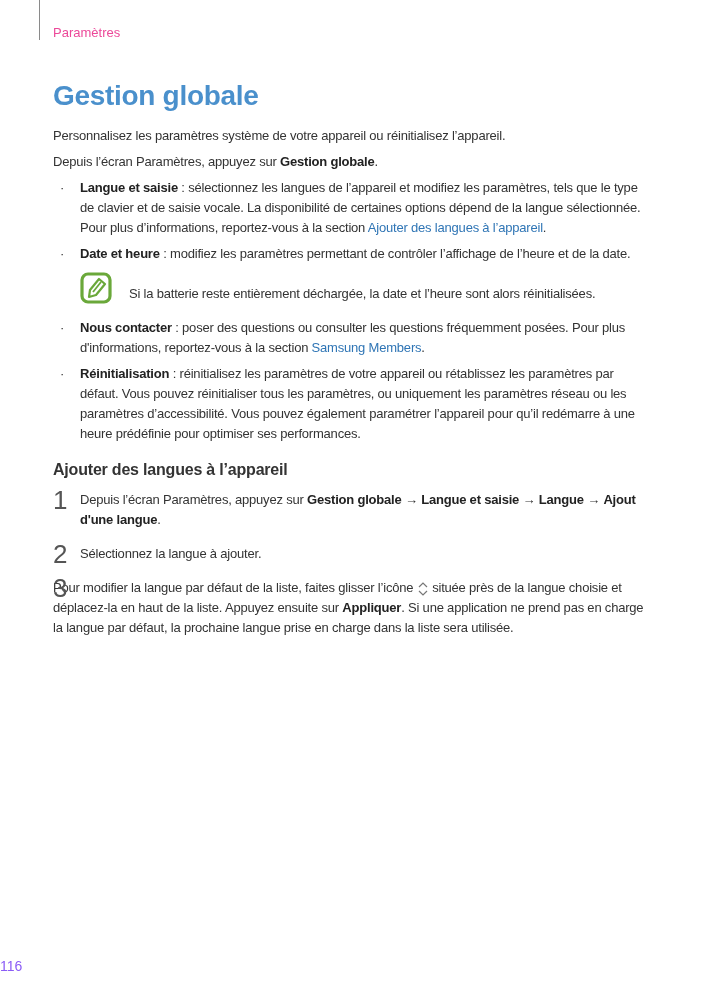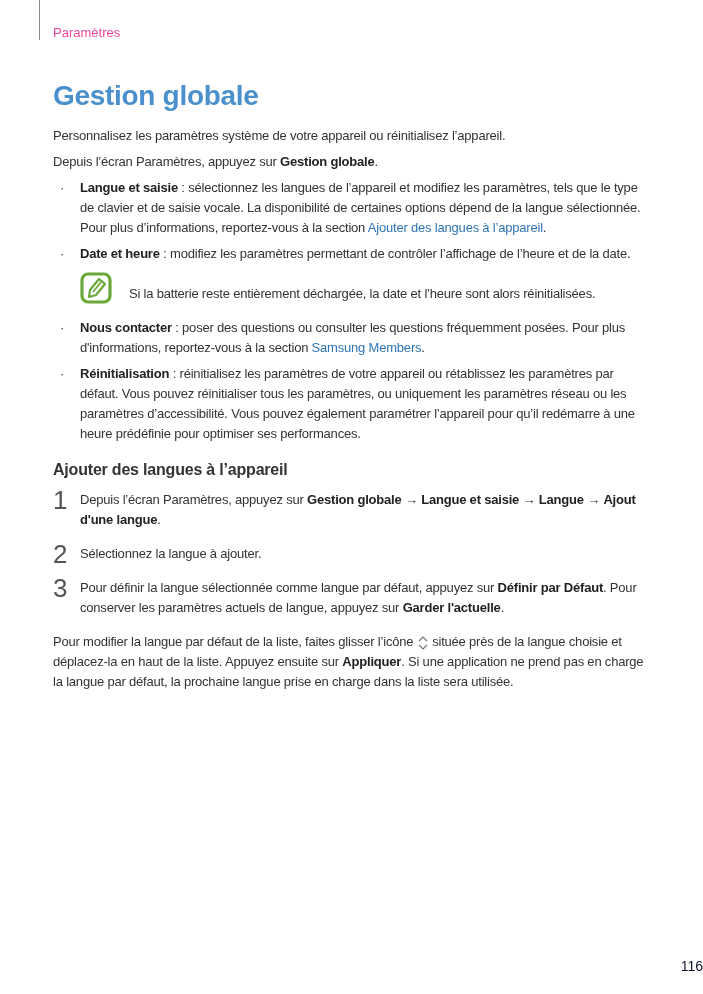--- a/index.html
+++ b/index.html
@@ -17,21 +17,21 @@
     ul.bullets li .dot { position: absolute; left: 7px; top: 0; }
     .note { display: flex; align-items: flex-end; margin: 8px 0 14px 27px; }
     .note-icon { width: 32px; height: 32px; margin-right: 17px; flex-shrink: 0; }
     .sub { font-size: 16px; font-weight: bold; color: #333; margin: 16px 0 10px 0; }
     .step { position: relative; padding-left: 27px; margin-bottom: 14px; }
     .step-num { position: absolute; left: 0; top: -3px; font-size: 26px; color: #555; font-weight: normal; line-height: 26px; }
     .step p { margin-bottom: 6px; }
     .kebab { display: inline-block; width: 6px; text-align: center; vertical-align: middle; }
     .kebab i { display: block; width: 3px; height: 3px; background: #333; border-radius: 50%; margin: 1px auto; }
     .reorder { display: inline-block; vertical-align: middle; }
-    .pagenum { position: absolute; left: 0; width: 703px; top: 958px; text-align: right; font-size: 14px; color: #0f172a; }
+    .pagenum { position: absolute; left: 0; width: 703px; top: 958px; text-align: left; font-size: 14px; color: #8b5cf6; }
   </style>
 </head>
 <body>
 
 <div class="hdr-line"></div>
 <div class="hdr-text">Paramètres</div>
 
 <h1 class="title">Gestion globale</h1>
 
 <div class="content">
@@ -76,21 +76,20 @@
     <p><span>Depuis l’écran Paramètres, appuyez sur </span><b>Gestion globale</b><span> → </span><b>Langue et saisie</b><span> → </span><b>Langue</b><span> → </span><b>Ajout d'une langue</b><span>.</span></p>
   </div>
 
   <div class="step">
     <span class="step-num">2</span>
     <p>Sélectionnez la langue à ajouter.</p>
   </div>
 
   <div class="step">
     <span class="step-num">3</span>
-    <p><span>Pour définir la langue sélectionnée comme langue par défaut, appuyez sur </span><b>Définir par Défaut</b><span>. Pour conserver les paramètres actuels de langue, appuyez sur </span><b>Garder l'actuelle</b><span>.</span></p>
   </div>
 
   <p style="margin-top:4px"><span>Pour modifier la langue par défaut de la liste, faites glisser l’icône </span><svg class="reorder" width="12" height="16" viewBox="0 0 12 16">
         <path d="M2 6 L6 2 L10 6 M2 10 L6 14 L10 10" fill="none" stroke="#777" stroke-width="1.2"></path>
       </svg><span> située près de la langue choisie et déplacez-la en haut de la liste. Appuyez ensuite sur </span><b>Appliquer</b><span>. Si une application ne prend pas en charge la langue par défaut, la prochaine langue prise en charge dans la liste sera utilisée.</span></p>
 </div>
 
 <div class="pagenum">116</div>
 
 </body></html>

